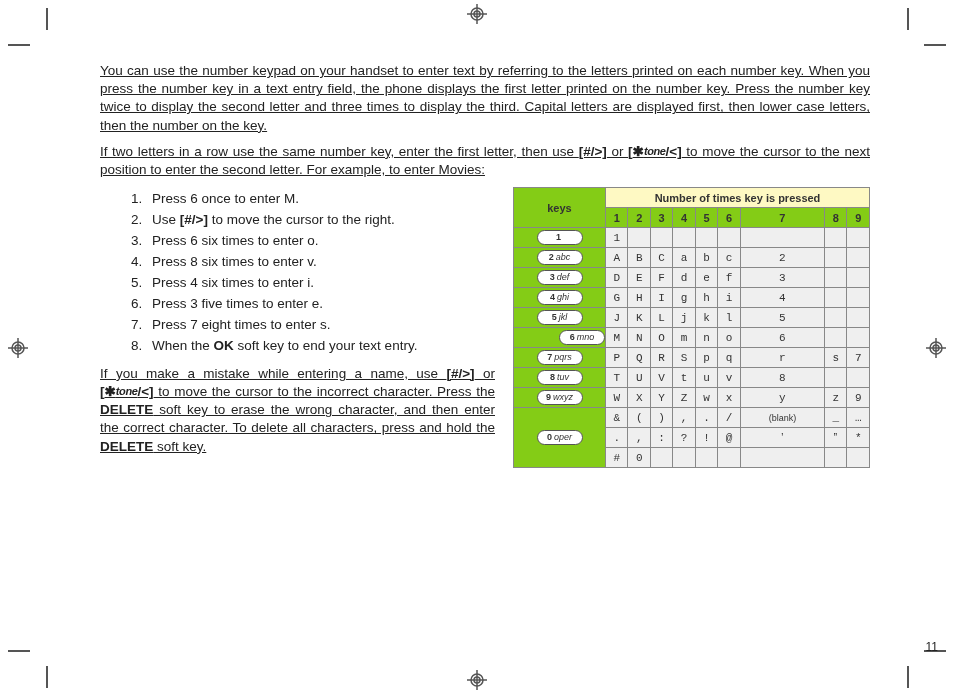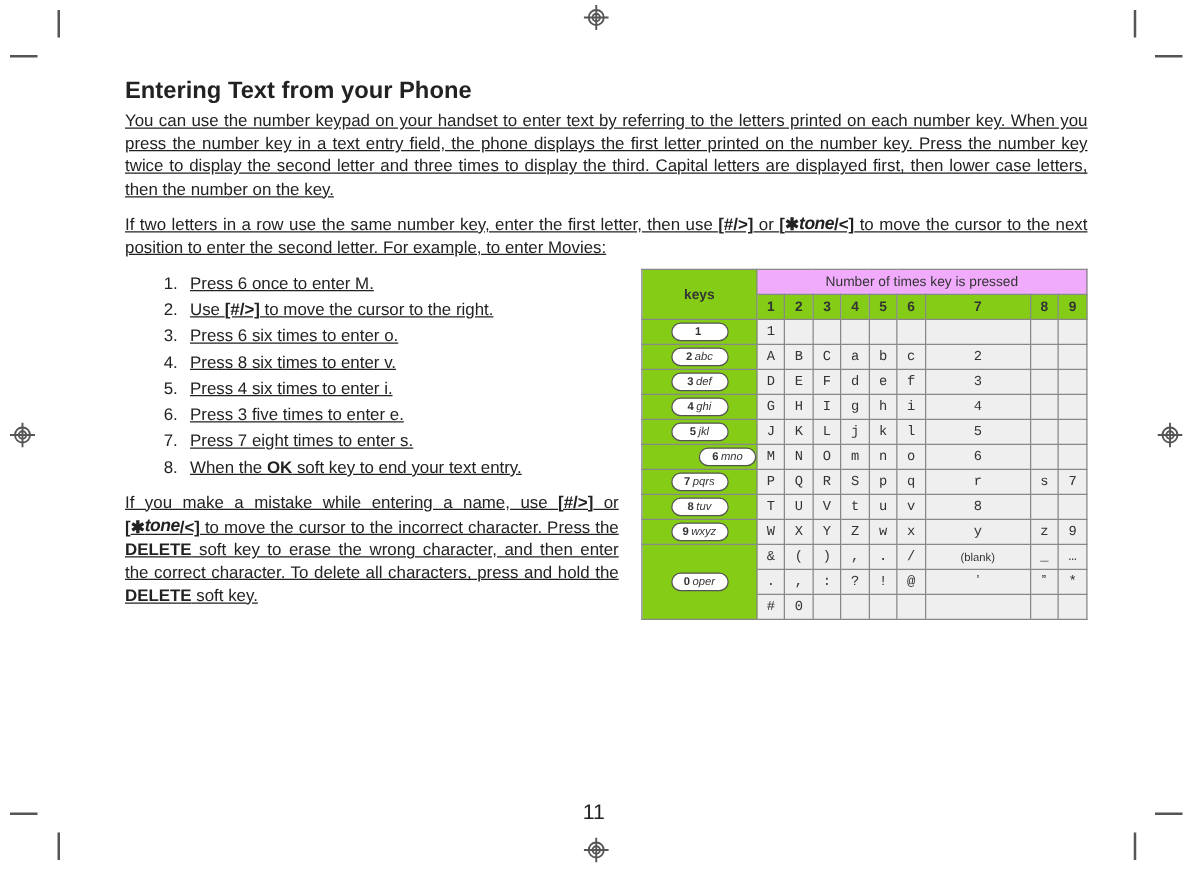--- a/index.html
+++ b/index.html
@@ -51,21 +51,20 @@
     width: 395px;
   }
   .right {
     flex: 1;
   }
   ol.steps {
     font-size: 13.5px;
     line-height: 1.55;
     margin: 2px 0 8px 0;
     padding-left: 46px;
-    text-decoration: underline;
   }
   ol.steps li {
     padding-left: 6px;
     margin-bottom: 0;
   }
   .key-tbl {
     border: 1.5px solid #444;
     background: #efefef;
     font-size: 11px;
     border-collapse: collapse;
@@ -79,22 +78,22 @@
     font-family: "Lucida Console", "Courier New", monospace;
     font-size: 11px;
     color: #333;
   }
   .key-tbl th {
     font-family: Arial, Helvetica, sans-serif;
     font-weight: bold;
     background: #84cc16;
   }
   .key-tbl .spanhead {
-    font-weight: normal;
-    background: #f0abfc;
+    font-weight: bold;
+    background: #fef9c3;
   }
   .keycap {
     display: inline-block;
     min-width: 36px;
     padding: 0 4px;
     font-size: 9px;
     font-style: italic;
     font-family: Arial, Helvetica, sans-serif;
     border: 1px solid #555;
     border-radius: 9px;
@@ -104,27 +103,27 @@
     font-weight: normal;
   }
   .keycap .n {
     font-style: normal;
     font-weight: bold;
     margin-right: 2px;
   }
   .pagenum {
     position: absolute;
     left: 0;
-    right: 4px;
+    right: 16px;
     top: 640px;
-    text-align: center;
-    font-size: 17px;
+    text-align: right;
+    font-size: 12px;
   }
   b, strong { font-weight: bold; }
-  .tone { font-size: 14px; font-style: italic; vertical-align: 1px; letter-spacing: -0.4px;}
+  .tone { font-size: 11px; font-style: italic; vertical-align: 1px; letter-spacing: -0.4px;}
 </style>
 </head>
 <body>
 
 <svg class="reg" style="left:467px; top:4px;" viewBox="0 0 20 20">
     <circle cx="10" cy="10" r="6"></circle>
     <circle cx="10" cy="10" r="3"></circle>
     <line x1="10" y1="0" x2="10" y2="20"></line>
     <line x1="0" y1="10" x2="20" y2="10"></line>
   </svg>
@@ -150,21 +149,20 @@
 <div class="cropline" style="left:46px; top:8px;  width:1.5px; height:22px;"></div>
 <div class="cropline" style="left:8px;  top:44px; width:22px; height:1.5px;"></div>
 <div class="cropline" style="left:907px; top:8px;  width:1.5px; height:22px;"></div>
 <div class="cropline" style="left:924px; top:44px; width:22px; height:1.5px;"></div>
 <div class="cropline" style="left:46px; top:666px; width:1.5px; height:22px;"></div>
 <div class="cropline" style="left:8px;  top:650px; width:22px; height:1.5px;"></div>
 <div class="cropline" style="left:907px; top:666px; width:1.5px; height:22px;"></div>
 <div class="cropline" style="left:924px; top:650px; width:22px; height:1.5px;"></div>
 
 <div class="content">
-  <h1>Entering Text from your Phone</h1>
 
   <p>You can use the number keypad on your handset to enter text by referring to the letters printed on each number key. When you press the number key in a text entry field, the phone displays the first letter printed on the number key. Press the number key twice to display the second letter and three times to display the third. Capital letters are displayed first, then lower case letters, then the number on the key.</p>
 
   <p>
     <span>If two letters in a row use the same number key, enter the first letter, then use </span><strong>[#/&gt;]</strong><span> or </span><strong><span>[</span><span>✱</span><span class="tone">tone</span><span>/&lt;]</span></strong><span> to move the cursor to the next position to enter the second letter. For example, to enter Movies:</span>
   </p>
 
   <div class="cols">
     <div class="left">
       <ol class="steps">

